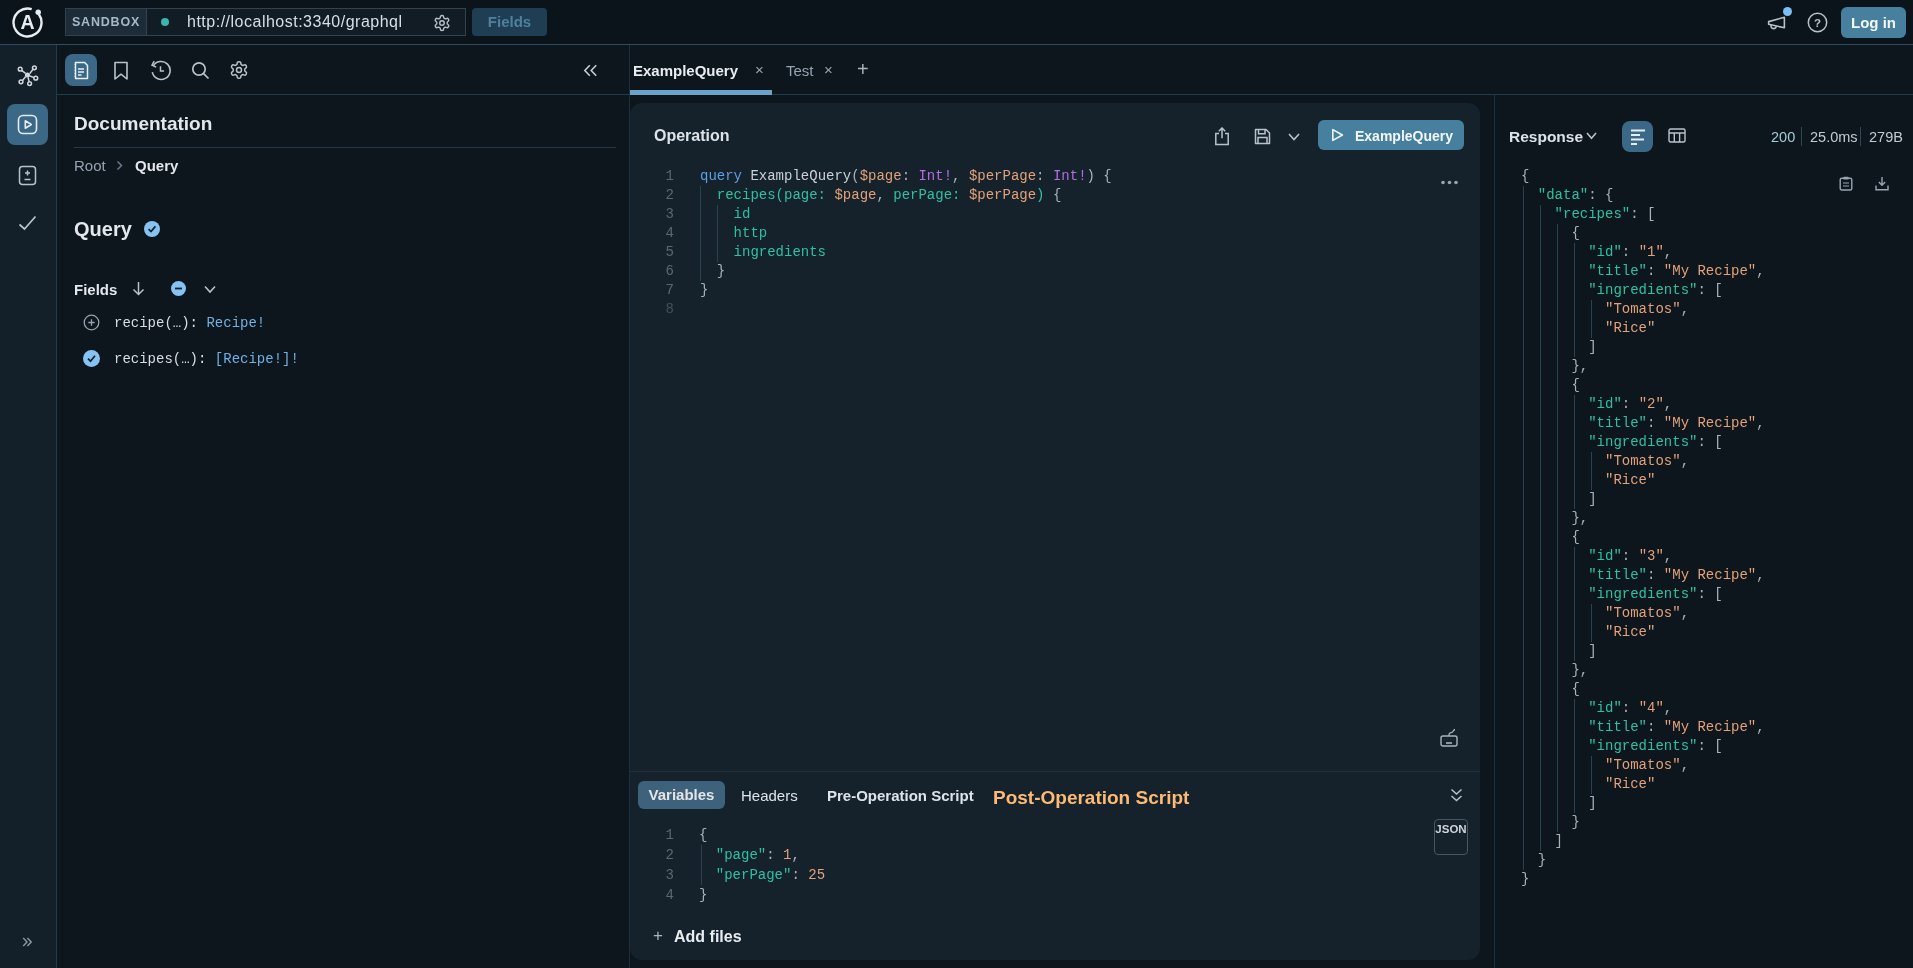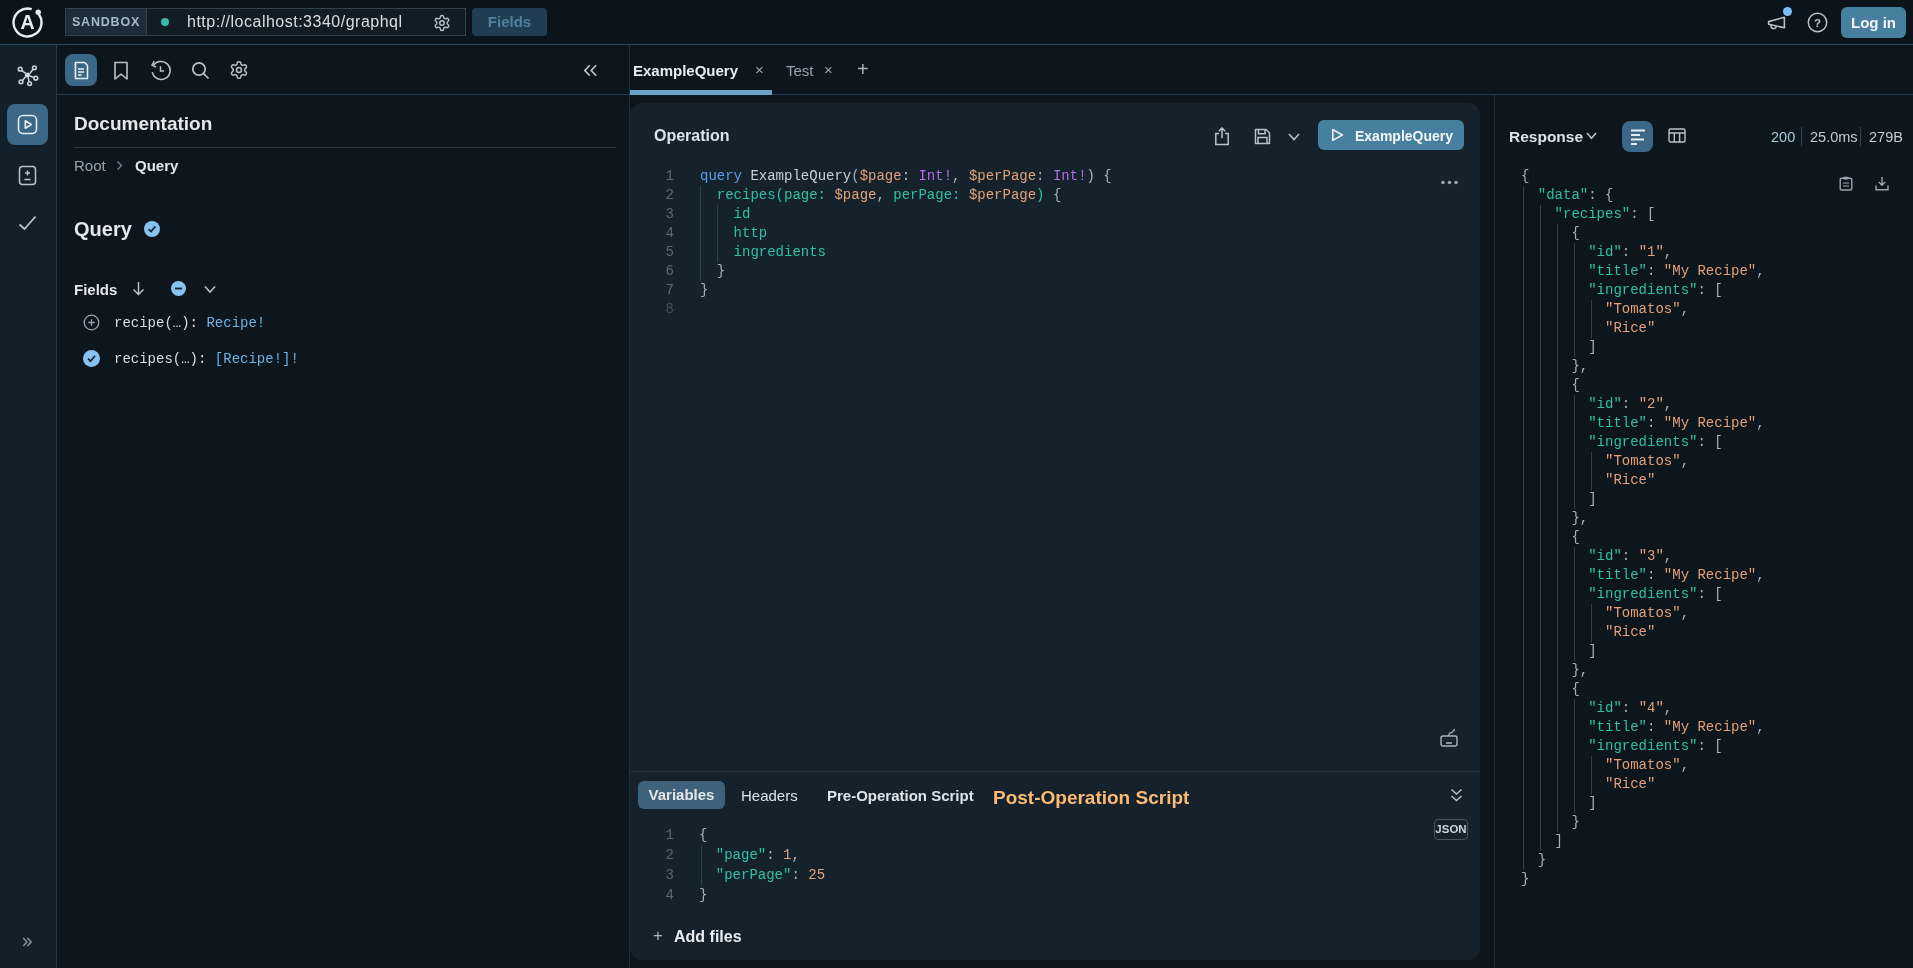--- a/index.html
+++ b/index.html
@@ -207,21 +207,21 @@
     <path d="M6 15h6" stroke-width="1.6"></path>
   </svg>
   <div class="abs" style="left:0;top:668px;width:850px;height:1px;background:#20303d"></div>
   <div class="abs" style="left:8px;top:678px;width:87px;height:28px;background:#3e627b;border-radius:6px;text-align:center;line-height:28px;font-size:15px;font-weight:bold;color:#e5e5e5">Variables</div>
   <div class="abs" style="left:111px;top:684px;font-size:15px;font-weight:normal;color:#dce3e9">Headers</div>
   <div class="abs" style="left:197px;top:684px;font-size:15px;font-weight:bold;color:#dce3e9">Pre-Operation Script</div>
   <div class="abs" style="left:363px;top:684px;font-size:19px;font-weight:bold;color:#fdba74">Post-Operation Script</div>
   <svg class="abs ic" style="left:820px;top:685px" width="13" height="15" viewBox="0 0 13 15" fill="none" stroke="currentColor" stroke-width="1.5">
       <path d="M1.5 1.5 6.5 6l5-4.5M1.5 8 6.5 12.5 11.5 8"></path>
     </svg>
-  <div class="abs" style="left:804px;top:716px;width:34px;height:21px;border:1px solid #49565f;border-radius:4px;text-align:center;line-height:19px;font-size:11.5px;font-weight:bold;color:#cdd4da">JSON</div>
+  <div class="abs" style="left:804px;top:716px;width:34px;height:36px;border:1px solid #49565f;border-radius:4px;text-align:center;line-height:19px;font-size:11.5px;font-weight:bold;color:#cdd4da">JSON</div>
   <pre class="lnum" style="left:24px;top:722px;width:20px;line-height:20px">1
 2
 3
 4</pre>
   <pre class="abs" style="left:69px;top:722px;line-height:20px"><span class="p">{</span>
 <span class="t">  "page"</span><span class="p">: </span><span class="v">1</span><span class="p">,</span>
 <span class="t">  "perPage"</span><span class="p">: </span><span class="v">25</span>
 <span class="p">}</span></pre>
   <div class="guide" style="left:71px;top:742px;height:40px"></div>
   <div class="abs" style="left:23px;top:823px;font-size:17px;color:#aab4be">+</div>

